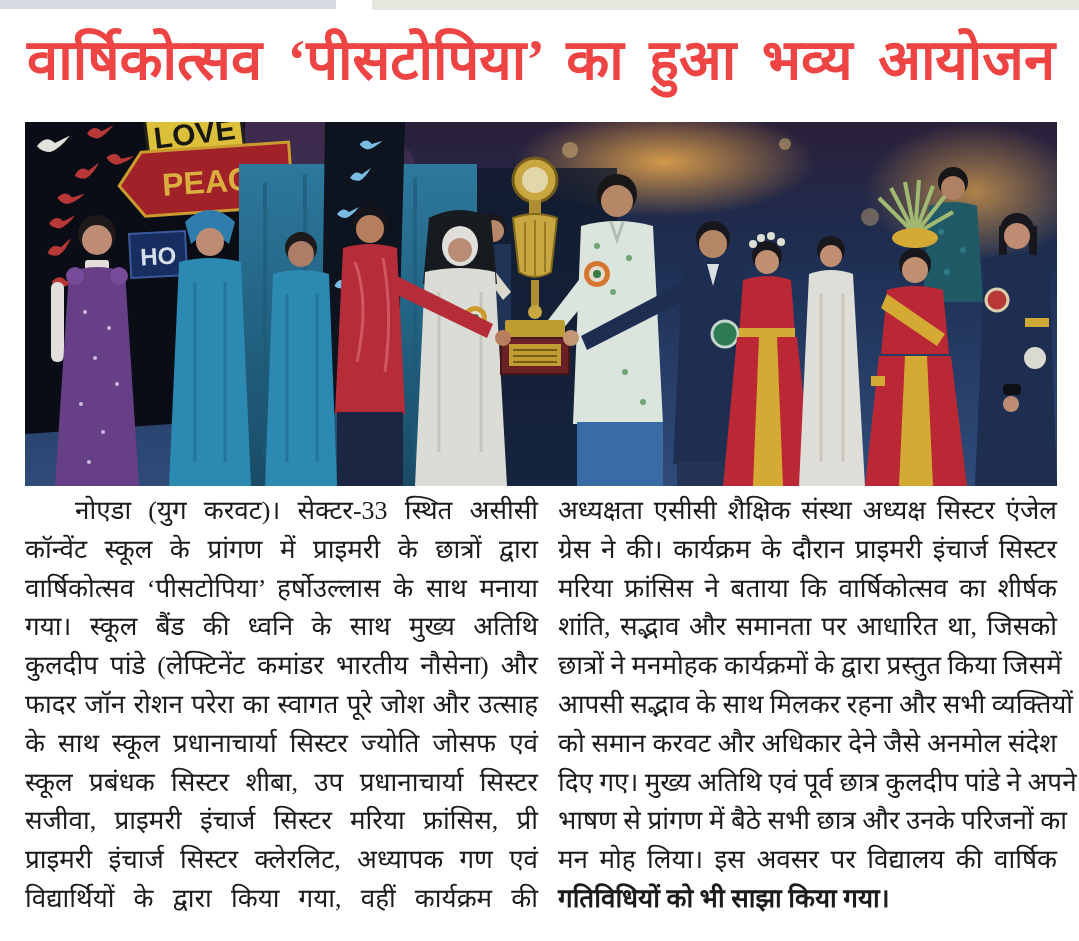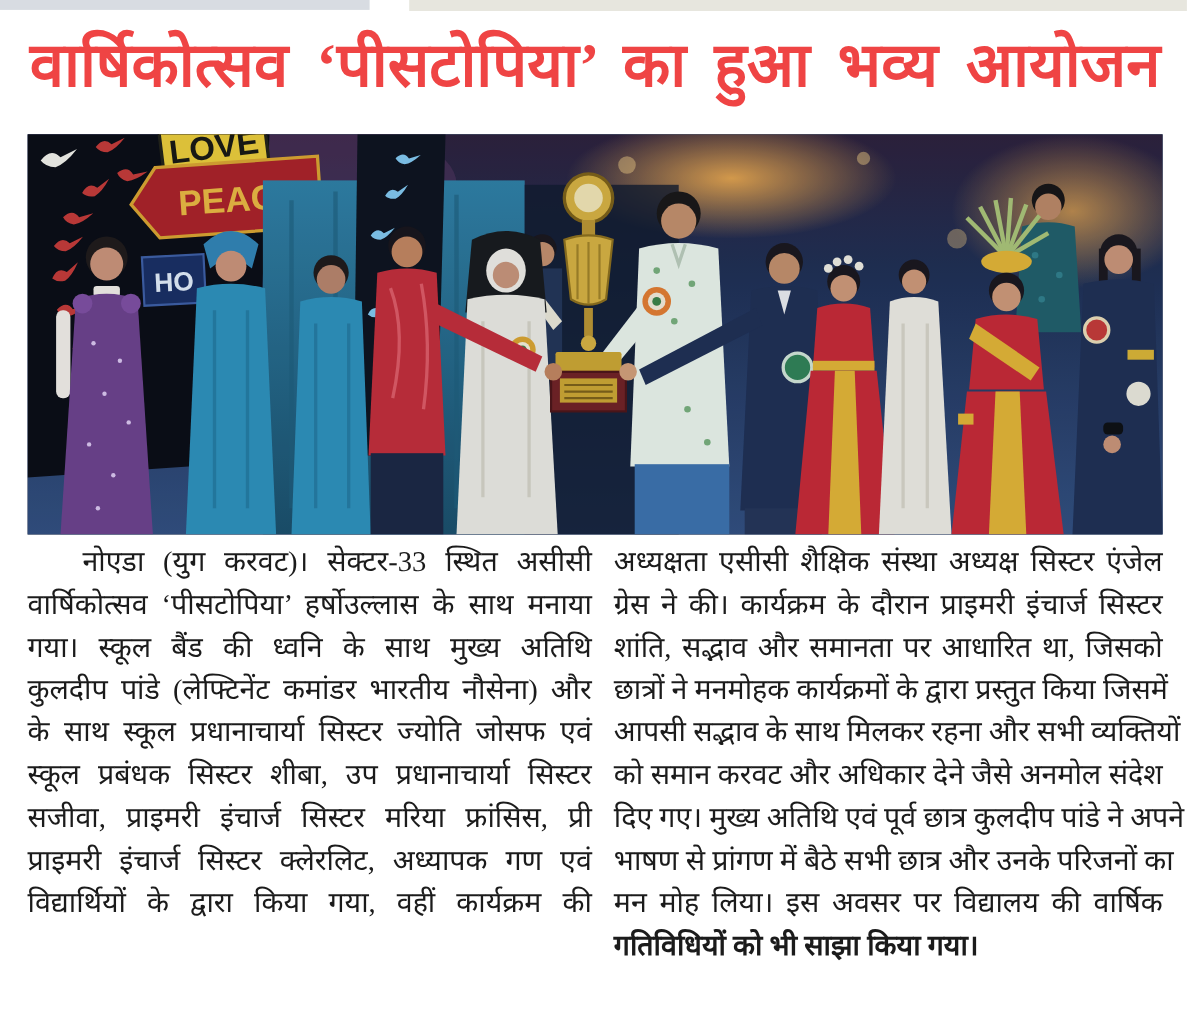--- a/index.html
+++ b/index.html
@@ -272,32 +272,35 @@
         <circle cx="986" cy="282" r="8" fill="#c89070"></circle>
       </g>
 
       <rect x="0" y="0" width="1032" height="364" fill="#3a6a9a" opacity="0.07"></rect>
     </svg>
   </div>
 
   <div class="article">
     <div class="col left">
       <div class="ln indent">नोएडा (युग करवट)। सेक्टर-33 स्थित असीसी</div>
+      <div class="ln">कॉन्वेंट स्कूल के प्रांगण में प्राइमरी के छात्रों द्वारा</div>
       <div class="ln">वार्षिकोत्सव ‘पीसटोपिया’ हर्षोउल्लास के साथ मनाया</div>
       <div class="ln">गया। स्कूल बैंड की ध्वनि के साथ मुख्य अतिथि</div>
       <div class="ln">कुलदीप पांडे (लेफ्टिनेंट कमांडर भारतीय नौसेना) और</div>
+      <div class="ln">फादर जॉन रोशन परेरा का स्वागत पूरे जोश और उत्साह</div>
       <div class="ln">के साथ स्कूल प्रधानाचार्या सिस्टर ज्योति जोसफ एवं</div>
       <div class="ln">स्कूल प्रबंधक सिस्टर शीबा, उप प्रधानाचार्या सिस्टर</div>
       <div class="ln">सजीवा, प्राइमरी इंचार्ज सिस्टर मरिया फ्रांसिस, प्री</div>
       <div class="ln">प्राइमरी इंचार्ज सिस्टर क्लेरलिट, अध्यापक गण एवं</div>
       <div class="ln">विद्यार्थियों के द्वारा किया गया, वहीं कार्यक्रम की</div>
     </div>
     <div class="col right">
       <div class="ln">अध्यक्षता एसीसी शैक्षिक संस्था अध्यक्ष सिस्टर एंजेल</div>
       <div class="ln">ग्रेस ने की। कार्यक्रम के दौरान प्राइमरी इंचार्ज सिस्टर</div>
+      <div class="ln">मरिया फ्रांसिस ने बताया कि वार्षिकोत्सव का शीर्षक</div>
       <div class="ln">शांति, सद्भाव और समानता पर आधारित था, जिसको</div>
       <div class="ln">छात्रों ने मनमोहक कार्यक्रमों के द्वारा प्रस्तुत किया जिसमें</div>
       <div class="ln">आपसी सद्भाव के साथ मिलकर रहना और सभी व्यक्तियों</div>
       <div class="ln">को समान करवट और अधिकार देने जैसे अनमोल संदेश</div>
       <div class="ln">दिए गए। मुख्य अतिथि एवं पूर्व छात्र कुलदीप पांडे ने अपने</div>
       <div class="ln">भाषण से प्रांगण में बैठे सभी छात्र और उनके परिजनों का</div>
       <div class="ln">मन मोह लिया। इस अवसर पर विद्यालय की वार्षिक</div>
       <div class="ln noj">गतिविधियों को भी साझा किया गया।</div>
     </div>
   </div>

